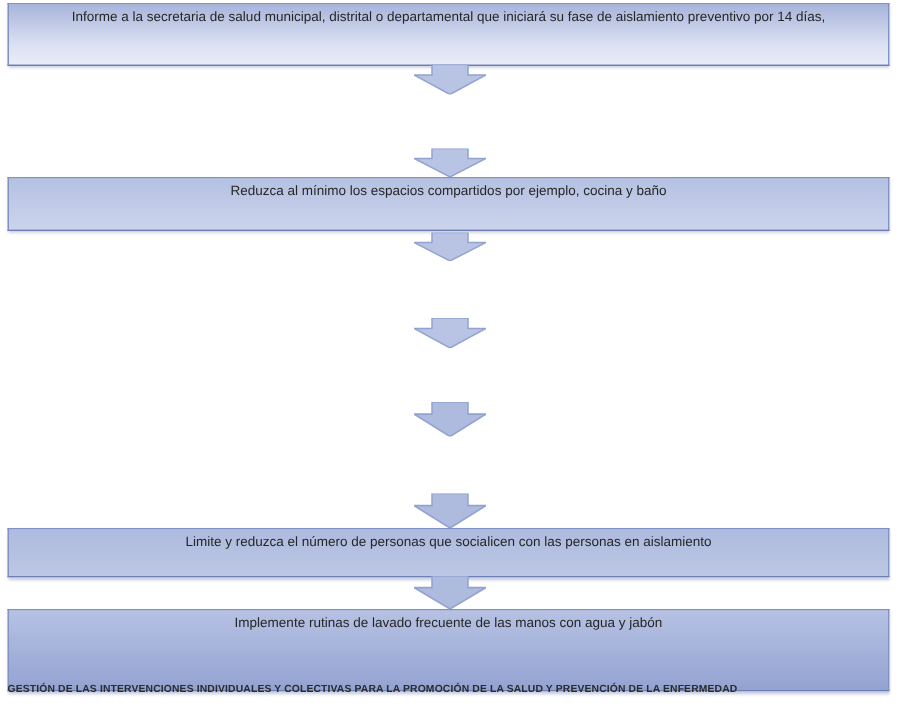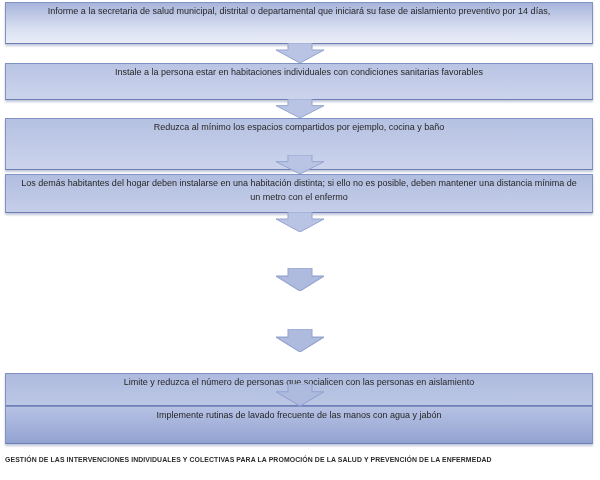--- a/index.html
+++ b/index.html
@@ -28,26 +28,26 @@
     justify-content: center;
     text-align: center;
     color: #262626;
     font-size: 9px;
     line-height: 1.5;
     padding: 2px 14px;
     background: linear-gradient(180deg, #b4c0e1 0%, #c8d1ea 100%);
   }
   .b1 { top: 2px;   height: 42px; background: linear-gradient(180deg, #a8b5db 0%, #d9e0f1 65%, #e9edf8 100%); }
   .b2 { top: 63px;  height: 37px; background: linear-gradient(180deg, #b9c4e4 0%, #ccd4ec 100%); }
-  .b3 { top: 118px; height: 52px; background: linear-gradient(180deg, #b5c1e2 0%, #ccd4ec 100%); }
+  .b3 { top: 118px; height: 36px; background: linear-gradient(180deg, #b5c1e2 0%, #ccd4ec 100%); }
   .b4 { top: 174px; height: 39px; background: linear-gradient(180deg, #b2bee0 0%, #c5cee9 100%); }
   .b5 { top: 232px; height: 37px; background: linear-gradient(180deg, #b5c1e2 0%, #c9d1ea 100%); }
   .b6 { top: 291px; height: 39px; background: linear-gradient(180deg, #afbcdf 0%, #c0cae6 100%); }
-  .b7 { top: 352px; height: 33px; background: linear-gradient(180deg, #aebbdf 0%, #bcc7e4 100%); margin-top: 21px; }
-  .b8 { top: 406px; height: 38px; background: linear-gradient(180deg, #b6c1e3 0%, #93a3d1 100%); }
+  .b7 { top: 352px; height: 33px; background: linear-gradient(180deg, #aebbdf 0%, #bcc7e4 100%); }
+  .b8 { top: 406px; height: 55px; background: linear-gradient(180deg, #b6c1e3 0%, #93a3d1 100%); }
 
   .arrow {
     position: absolute;
     left: 276px;
     width: 48px;
   }
   .a1 { top: 43px;  height: 20px; }
   .a2 { top: 99px;  height: 19px; }
   .a3 { top: 155px; height: 19px; }
   .a4 { top: 212px; height: 20px; }
@@ -74,41 +74,35 @@
 
   <div class="box b1">
     <span>Informe a la secretaria de salud municipal, distrital o departamental que iniciará su fase de aislamiento preventivo por 14 días,</span>
   </div>
   <div class="arrow a1">
     <svg viewBox="0 0 48 20" preserveAspectRatio="none">
         <polygon points="12,0 36,0 36,7 48,7 24,20 0,7 12,7" fill="#b9c4e4" stroke="#93a3d0" stroke-width="1"></polygon>
       </svg>
   </div>
 
-  <div class="box b2">
-    <span>Instale a la persona estar en habitaciones individuales con condiciones sanitarias favorables</span>
-  </div>
   <div class="arrow a2">
     <svg viewBox="0 0 48 20" preserveAspectRatio="none">
         <polygon points="12,0 36,0 36,7 48,7 24,20 0,7 12,7" fill="#b9c4e4" stroke="#93a3d0" stroke-width="1"></polygon>
       </svg>
   </div>
 
   <div class="box b3">
     <span>Reduzca al mínimo los espacios compartidos por ejemplo, cocina y baño</span>
   </div>
   <div class="arrow a3">
     <svg viewBox="0 0 48 20" preserveAspectRatio="none">
         <polygon points="12,0 36,0 36,7 48,7 24,20 0,7 12,7" fill="#b9c4e4" stroke="#93a3d0" stroke-width="1"></polygon>
       </svg>
   </div>
 
-  <div class="box b4">
-    <span>Los demás habitantes del hogar deben instalarse en una habitación distinta; si ello no es posible, deben mantener una distancia mínima de un metro con el enfermo</span>
-  </div>
   <div class="arrow a4">
     <svg viewBox="0 0 48 20" preserveAspectRatio="none">
         <polygon points="12,0 36,0 36,7 48,7 24,20 0,7 12,7" fill="#b9c4e4" stroke="#93a3d0" stroke-width="1"></polygon>
       </svg>
   </div>
 
   <div class="arrow a5">
     <svg viewBox="0 0 48 20" preserveAspectRatio="none">
         <polygon points="12,0 36,0 36,7 48,7 24,20 0,7 12,7" fill="#aebbdf" stroke="#93a3d0" stroke-width="1"></polygon>
       </svg>

